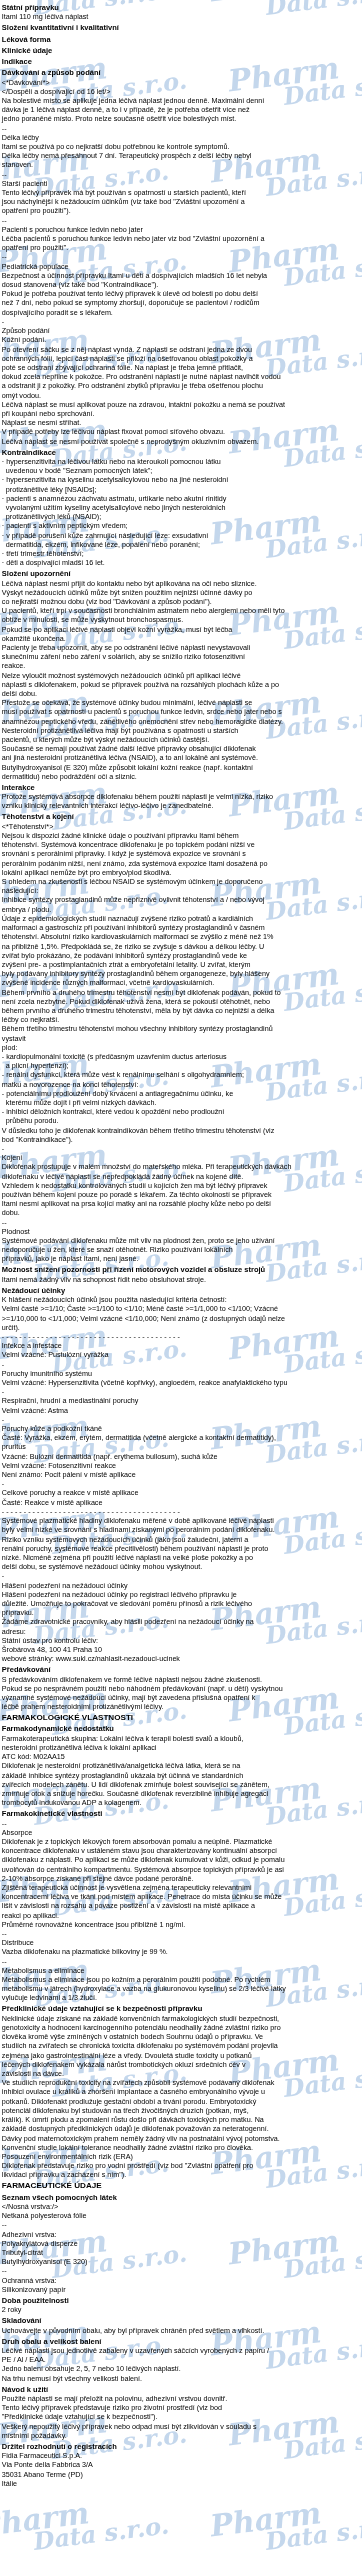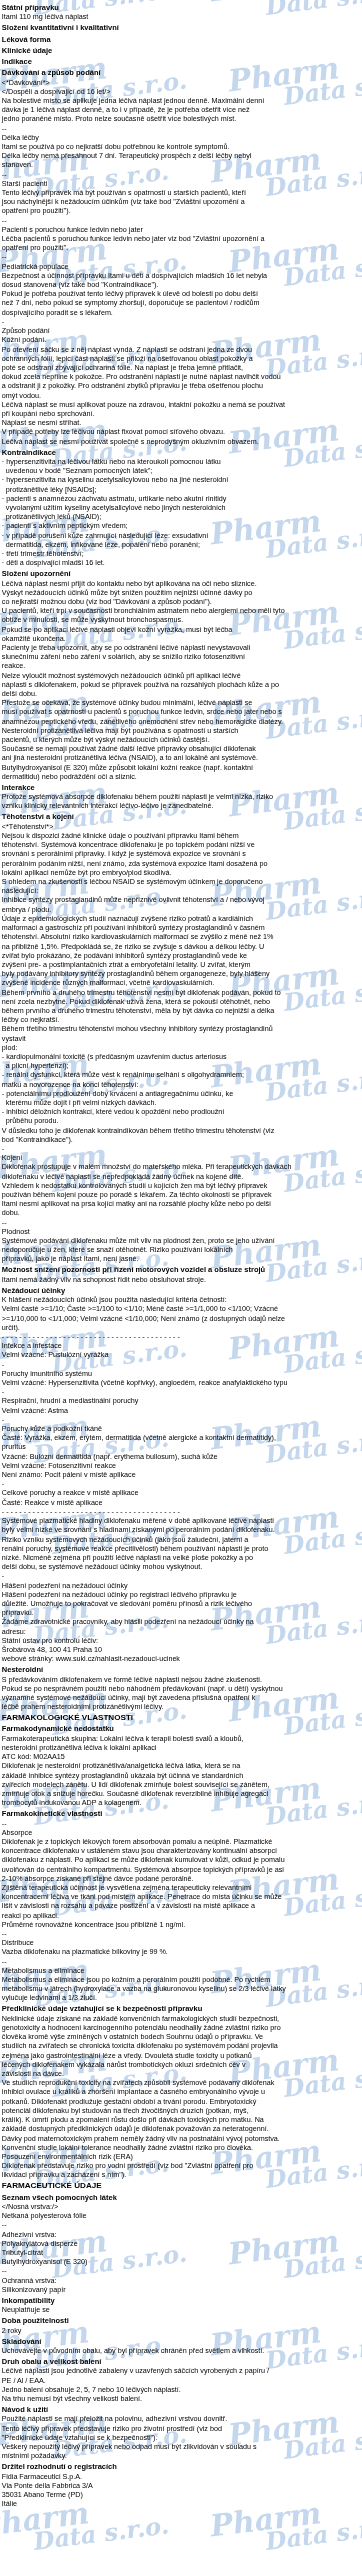--- a/index.html
+++ b/index.html
@@ -481,21 +481,21 @@
 Hlášení podezření na nežádoucí účinky po registraci léčivého přípravku je
 důležité. Umožňuje to pokračovat ve sledování poměru přínosů a rizik léčivého
 přípravku.
 Žádáme zdravotnické pracovníky, aby hlásili podezření na nežádoucí účinky na
 adresu:
 Státní ústav pro kontrolu léčiv:
 Šrobárova 48, 100 41 Praha 10
 webové stránky: www.sukl.cz/nahlasit-nezadouci-ucinek</div>
     </section>
     <section>
-      <h2 class="heading">Nesteroidní</h2>
+      <h2 class="heading">Předávkování</h2>
       <div class="body-text">S předávkováním diklofenakem ve formě léčivé náplasti nejsou žádné zkušenosti.
 Pokud se po nesprávném použití nebo náhodném předávkování (např. u dětí) vyskytnou
 významné systémové nežádoucí účinky, mají být zavedena příslušná opatření k
 léčbě prahem nesteroidními protizánětlivými léčivy.</div>
     </section>
     <section>
       <h2 class="heading major">FARMAKOLOGICKÉ VLASTNOSTI</h2>
     </section>
     <section>
       <h2 class="heading">Farmakodynamické nedostatku</h2>
@@ -562,24 +562,20 @@
 --
 Adhezivní vrstva:
 Polyakrylátová disperze
 Tributyl-citrát
 Butylhydroxyanisol (E 320)
 --
 Ochranná vrstva:
 Silikonizovaný papír</div>
     </section>
     <section>
-      <h2 class="heading">Inkompatibility</h2>
-      <div class="body-text">Neuplatňuje se</div>
-    </section>
-    <section>
       <h2 class="heading">Doba použitelnosti</h2>
       <div class="body-text">2 roky</div>
     </section>
     <section>
       <h2 class="heading">Skladování</h2>
       <div class="body-text">Uchovávejte v původním obalu, aby byl přípravek chráněn před světlem a vlhkostí.</div>
     </section>
     <section>
       <h2 class="heading">Druh obalu a velikost balení</h2>
       <div class="body-text">Léčivé náplasti jsou jednotlivě zabaleny v uzavřených sáčcích vyrobených z papíru /

